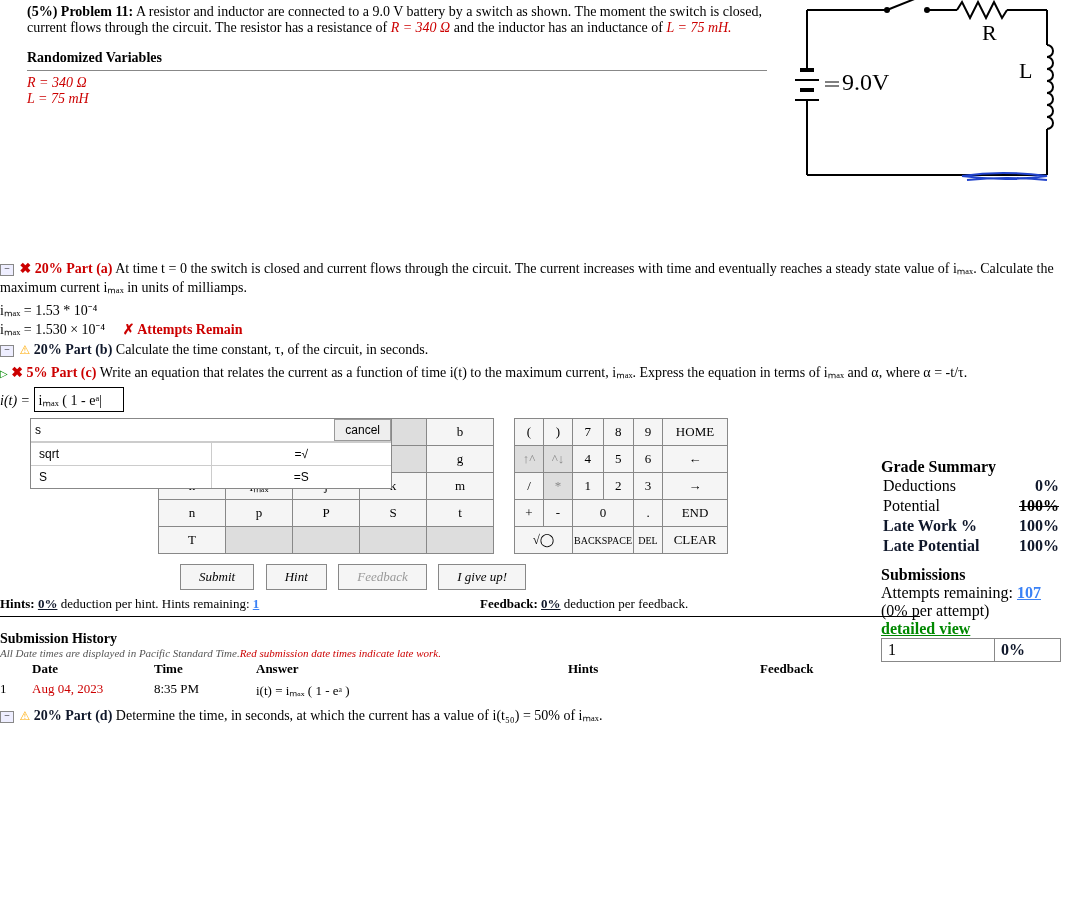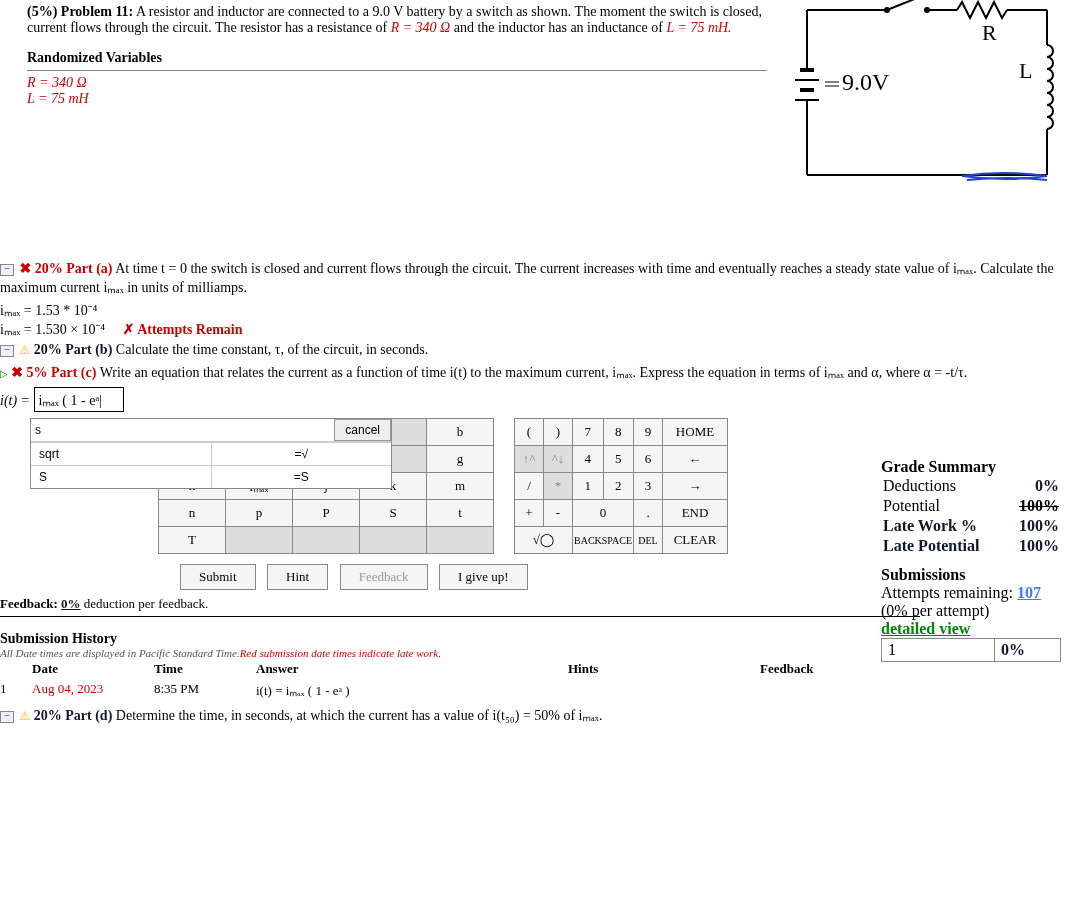--- a/index.html
+++ b/index.html
@@ -85,20 +85,21 @@
   table.keypad td.disabled { background: #ddd; color: #888; cursor: default; }
   .action-buttons { margin: 10px 0 6px 180px; }
   .action-buttons button {
     border: 1px solid #888;
     background: #f5f5f5;
     padding: 4px 18px;
     margin-right: 8px;
     font-family: "Times New Roman", serif;
     font-size: 13px;
     cursor: pointer;
+    font-style: italic;
   }
   .action-buttons button.disabled { color: #999; cursor: default; }
   .summary-box {
     position: absolute;
     right: 14px;
     width: 180px;
     font-size: 16px;
     top: 458px;
   }
   .summary-box .title { font-weight: bold; }
@@ -336,20 +337,25 @@
     <tbody>
           <tr>
             <td style="width:100px;border:1px solid #888;padding:2px 6px">1</td>
             <td class="orange bold" style="border:1px solid #888;padding:2px 6px">0%</td>
           </tr>
   </tbody>
       </table>
 </div>
 
 <div class="hints-feedback">
+  <div class="hints-row">
+    <span class="bold">Hints:</span>
+    <span class="u orange bold">0%</span><span> deduction per hint. Hints remaining:</span>
+    <span class="u blue bold">1</span>
+  </div>
   <div class="feedback-row">
     <span class="bold">Feedback:</span>
     <span class="u orange bold">0%</span><span> deduction per feedback.</span>
   </div>
 </div>
 <hr style="border:none;border-top:1px solid #000;margin:4px 0;width:920px;">
 
 <div class="history">
   <div class="hist-head">Submission History</div>
   <div class="hist-note">

